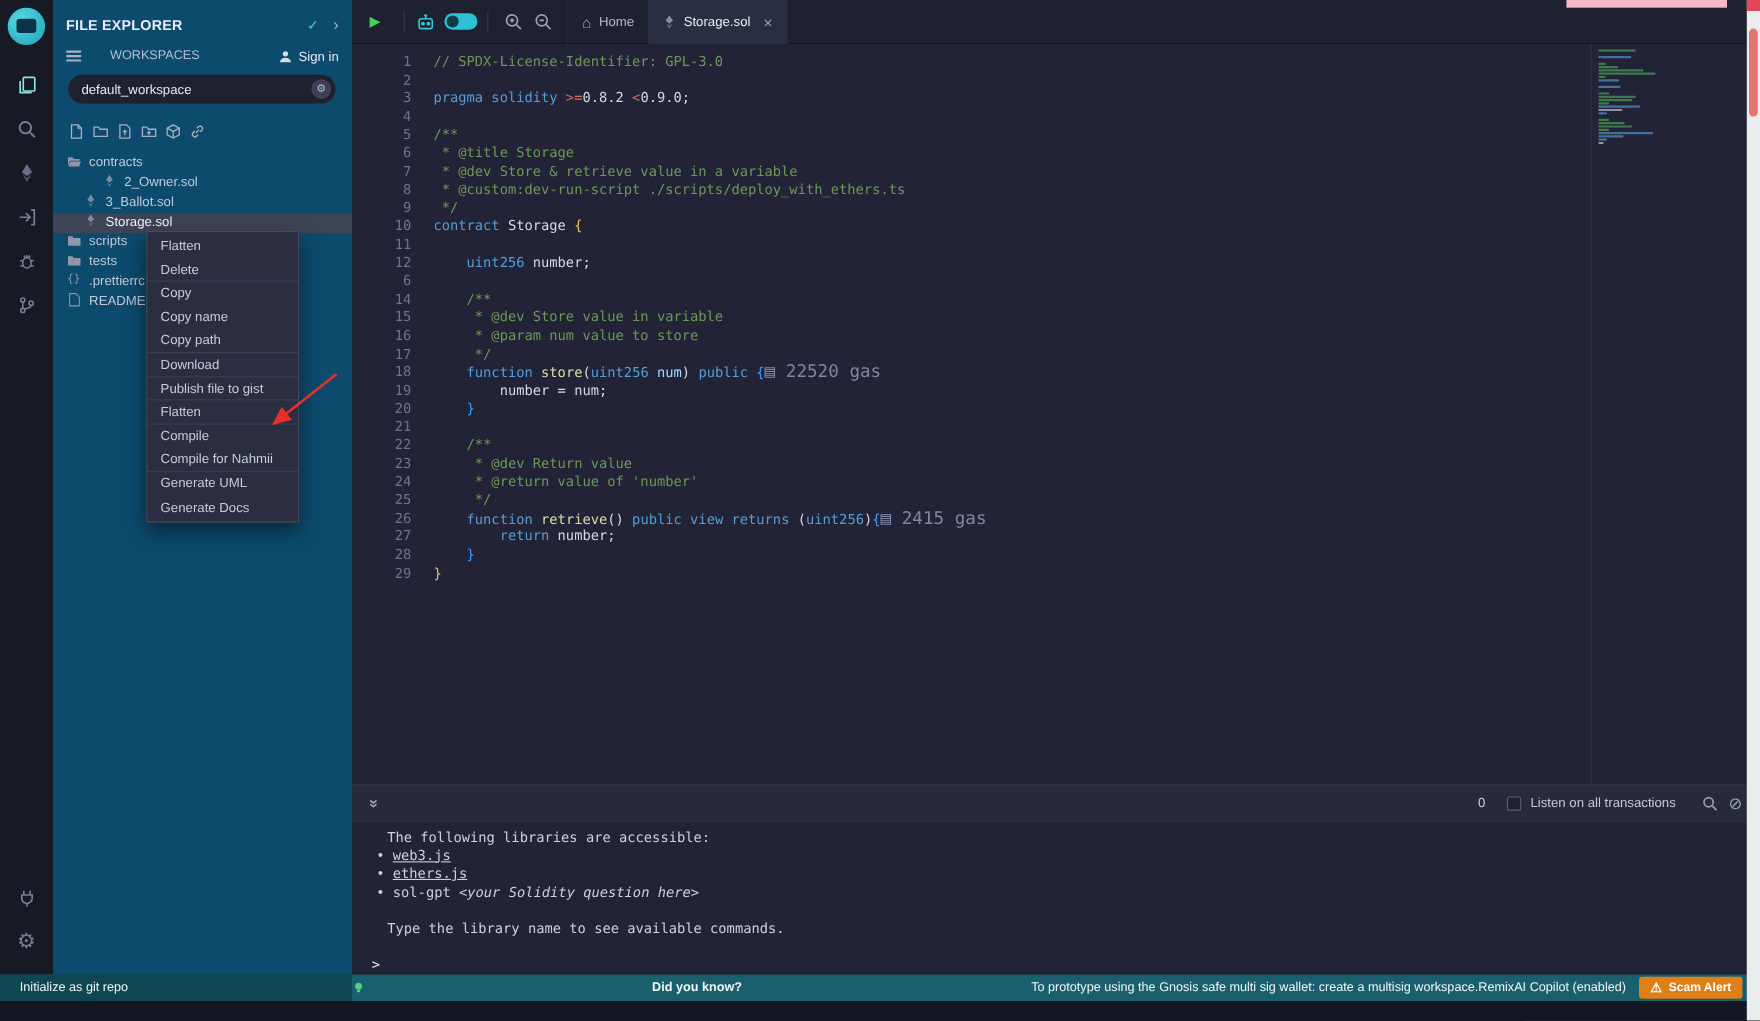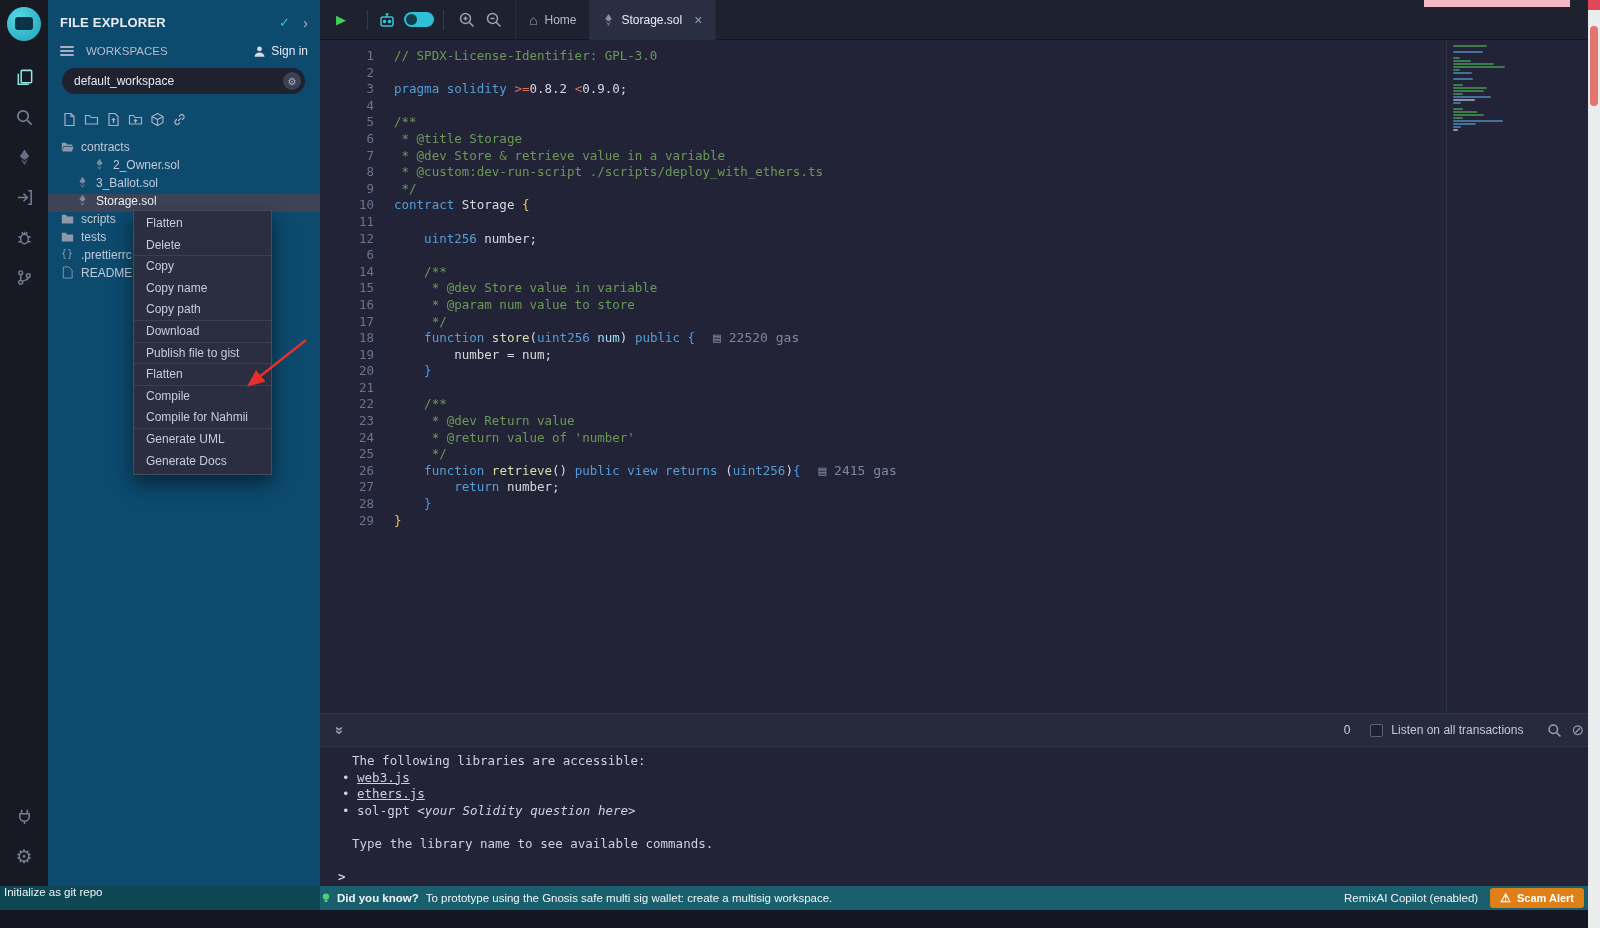--- a/index.html
+++ b/index.html
@@ -18,21 +18,21 @@
 
   
   .panel{position:absolute;left:48px;top:0;width:272px;height:886px;background:#0c4a6e;z-index:5;color:#c3c9d8}
   .panel-header{display:flex;align-items:center;padding:14px 12px 8px}
   .panel-title{font-size:13px;font-weight:bold;color:#eaecf4;letter-spacing:.2px;flex:1}
   .check{color:#35cdb0;font-size:13px;margin-right:13px;cursor:pointer}
   .chev{color:#aeb4c6;font-size:15px;cursor:pointer}
   .ws-row{display:flex;align-items:center;padding:5px 12px;gap:8px}
   .burger{display:inline-flex;flex-direction:column;gap:2.5px;width:14px;cursor:pointer}
   .burger i{display:block;height:1.6px;background:#a9afc2;border-radius:1px}
-  .ws-label{font-size:11.5px;color:#b6bccd;flex:1;margin-left:4px}
+  .ws-label{font-size:11.5px;color:#b6bccd;flex:1;margin-left:18px}
   .signin{display:flex;align-items:center;gap:5px;font-size:12px;color:#e6e9f2;cursor:pointer}
   .signin .pic{width:13px;height:13px;color:#d7dbe6;display:inline-flex}
   .signin .pic svg{width:13px;height:13px}
   .ws-select{margin:5px 15px 10px 14px;height:26px;background:#1f212e;border-radius:13px;display:flex;align-items:center;padding:0 4px 0 12px;font-size:12px;color:#e6e9f2;justify-content:space-between;cursor:pointer}
   .ws-gear{width:18px;height:18px;border-radius:50%;background:#3c4156;display:flex;align-items:center;justify-content:center;color:#aeb4c6;font-size:10px;flex:none}
   .file-toolbar{display:flex;gap:7px;padding:8px 12px 5px 14px;color:#a9afc2}
   .tbi{width:15px;height:15px;cursor:pointer;display:inline-flex}
   .tbi svg{width:15px;height:15px}
   .tree{margin-top:8px;font-size:12px}
   .tree-row{display:flex;align-items:flex-start;height:18px;gap:7px;cursor:pointer;white-space:nowrap;color:#c3c9d8}
@@ -59,21 +59,21 @@
   .tab.active{background:#2a2e42;color:#e9ebf3}
   .sol-mini{width:11px;height:14px;color:#9aa1b5}
   .sol-mini svg{width:11px;height:14px}
   .tab-close{margin-left:5px;color:#9aa1b5;font-size:14px;line-height:1;cursor:pointer}
 
   .editor{position:absolute;left:0;top:40px;width:100%;height:673px;background:#222336;font-family:"DejaVu Sans Mono",monospace;font-size:12.5px;overflow:hidden;cursor:text}
   .gutter{position:absolute;left:0;top:8px;width:54px;text-align:right;color:#6c7390}
   .gut-line{height:16.6px;line-height:16.6px}
   .code{position:absolute;left:74px;top:8px;white-space:pre}
   .code-line{height:16.6px;line-height:16.6px}
-  .gas{margin-left:18px;color:#7f86a3;font-size:13px}
+  .gas{color:#7f86a3;font-size:16px}
   .tk-cm{color:#6a9955}
   .tk-kw{color:#569cd6}
   .tk-op{color:#d4705c}
   .tk-pl{color:#d6d8e0}
   .tk-fn{color:#dcdcaa}
   .tk-pr{color:#9cdcfe}
   .tk-b1{color:#e8c55a}
   .tk-b2{color:#3f9eff}
   .vline{position:absolute;left:1126px;top:0;width:1px;height:100%;background:#2e3247}
   .minimap{position:absolute;left:1133px;top:5px;width:62px}
@@ -94,22 +94,22 @@
   .term-body{position:absolute;left:0;top:747px;width:100%;height:139px;background:#222336;font-family:"DejaVu Sans Mono",monospace;font-size:12.5px;color:#ccd1dd;padding:6px 0 0 18px;line-height:16.5px}
   .t-line{white-space:pre-wrap}
   .t-text{padding-left:14px}
   .t-bullet-line{padding-left:4px}
   .t-prompt{padding-left:0;color:#e9ebf3}
   .t-link{text-decoration:underline;cursor:pointer}
   .t-italic{font-style:italic}
 
   
   .statusbar{position:absolute;left:0;top:886px;width:1600px;height:24px;background:#195f6e;display:flex;align-items:center;color:#eef6f8;font-size:11.5px;z-index:10}
-  .sb-left{width:320px;height:100%;background:#0e4654;display:flex;align-items:flex-start;padding-left:4px;flex:none;cursor:pointer}
-  .sb-center{flex:1;display:flex;align-items:center;justify-content:flex-start;gap:5px}
+  .sb-left{width:320px;height:100%;background:#0e4654;display:flex;align-items:center;padding-left:18px;flex:none;cursor:pointer}
+  .sb-center{flex:1;display:flex;align-items:center;justify-content:space-between;gap:5px}
   .sb-center b{font-weight:bold;margin-right:2px}
   .bulb{width:12px;height:12px;color:#49d17c;display:inline-flex}
   .bulb svg{width:12px;height:12px}
   .sb-right{display:flex;align-items:center;gap:12px;padding-right:16px}
   .scam{display:flex;align-items:center;gap:6px;background:#df7f17;color:#fff;font-size:11px;font-weight:bold;padding:3px 10px;border-radius:3px;cursor:pointer}
   .warn{font-size:12px}
   .bottom-strip{position:absolute;left:0;top:910px;width:1600px;height:18px;background:#141722;z-index:9}
 
   
   .ctx{position:absolute;left:133px;top:210px;width:139px;background:#2b2e41;border:1px solid #454b61;box-shadow:0 8px 18px rgba(0,0,0,.5);z-index:40;padding:2px 0;font-size:12px;color:#c6ccdb}

